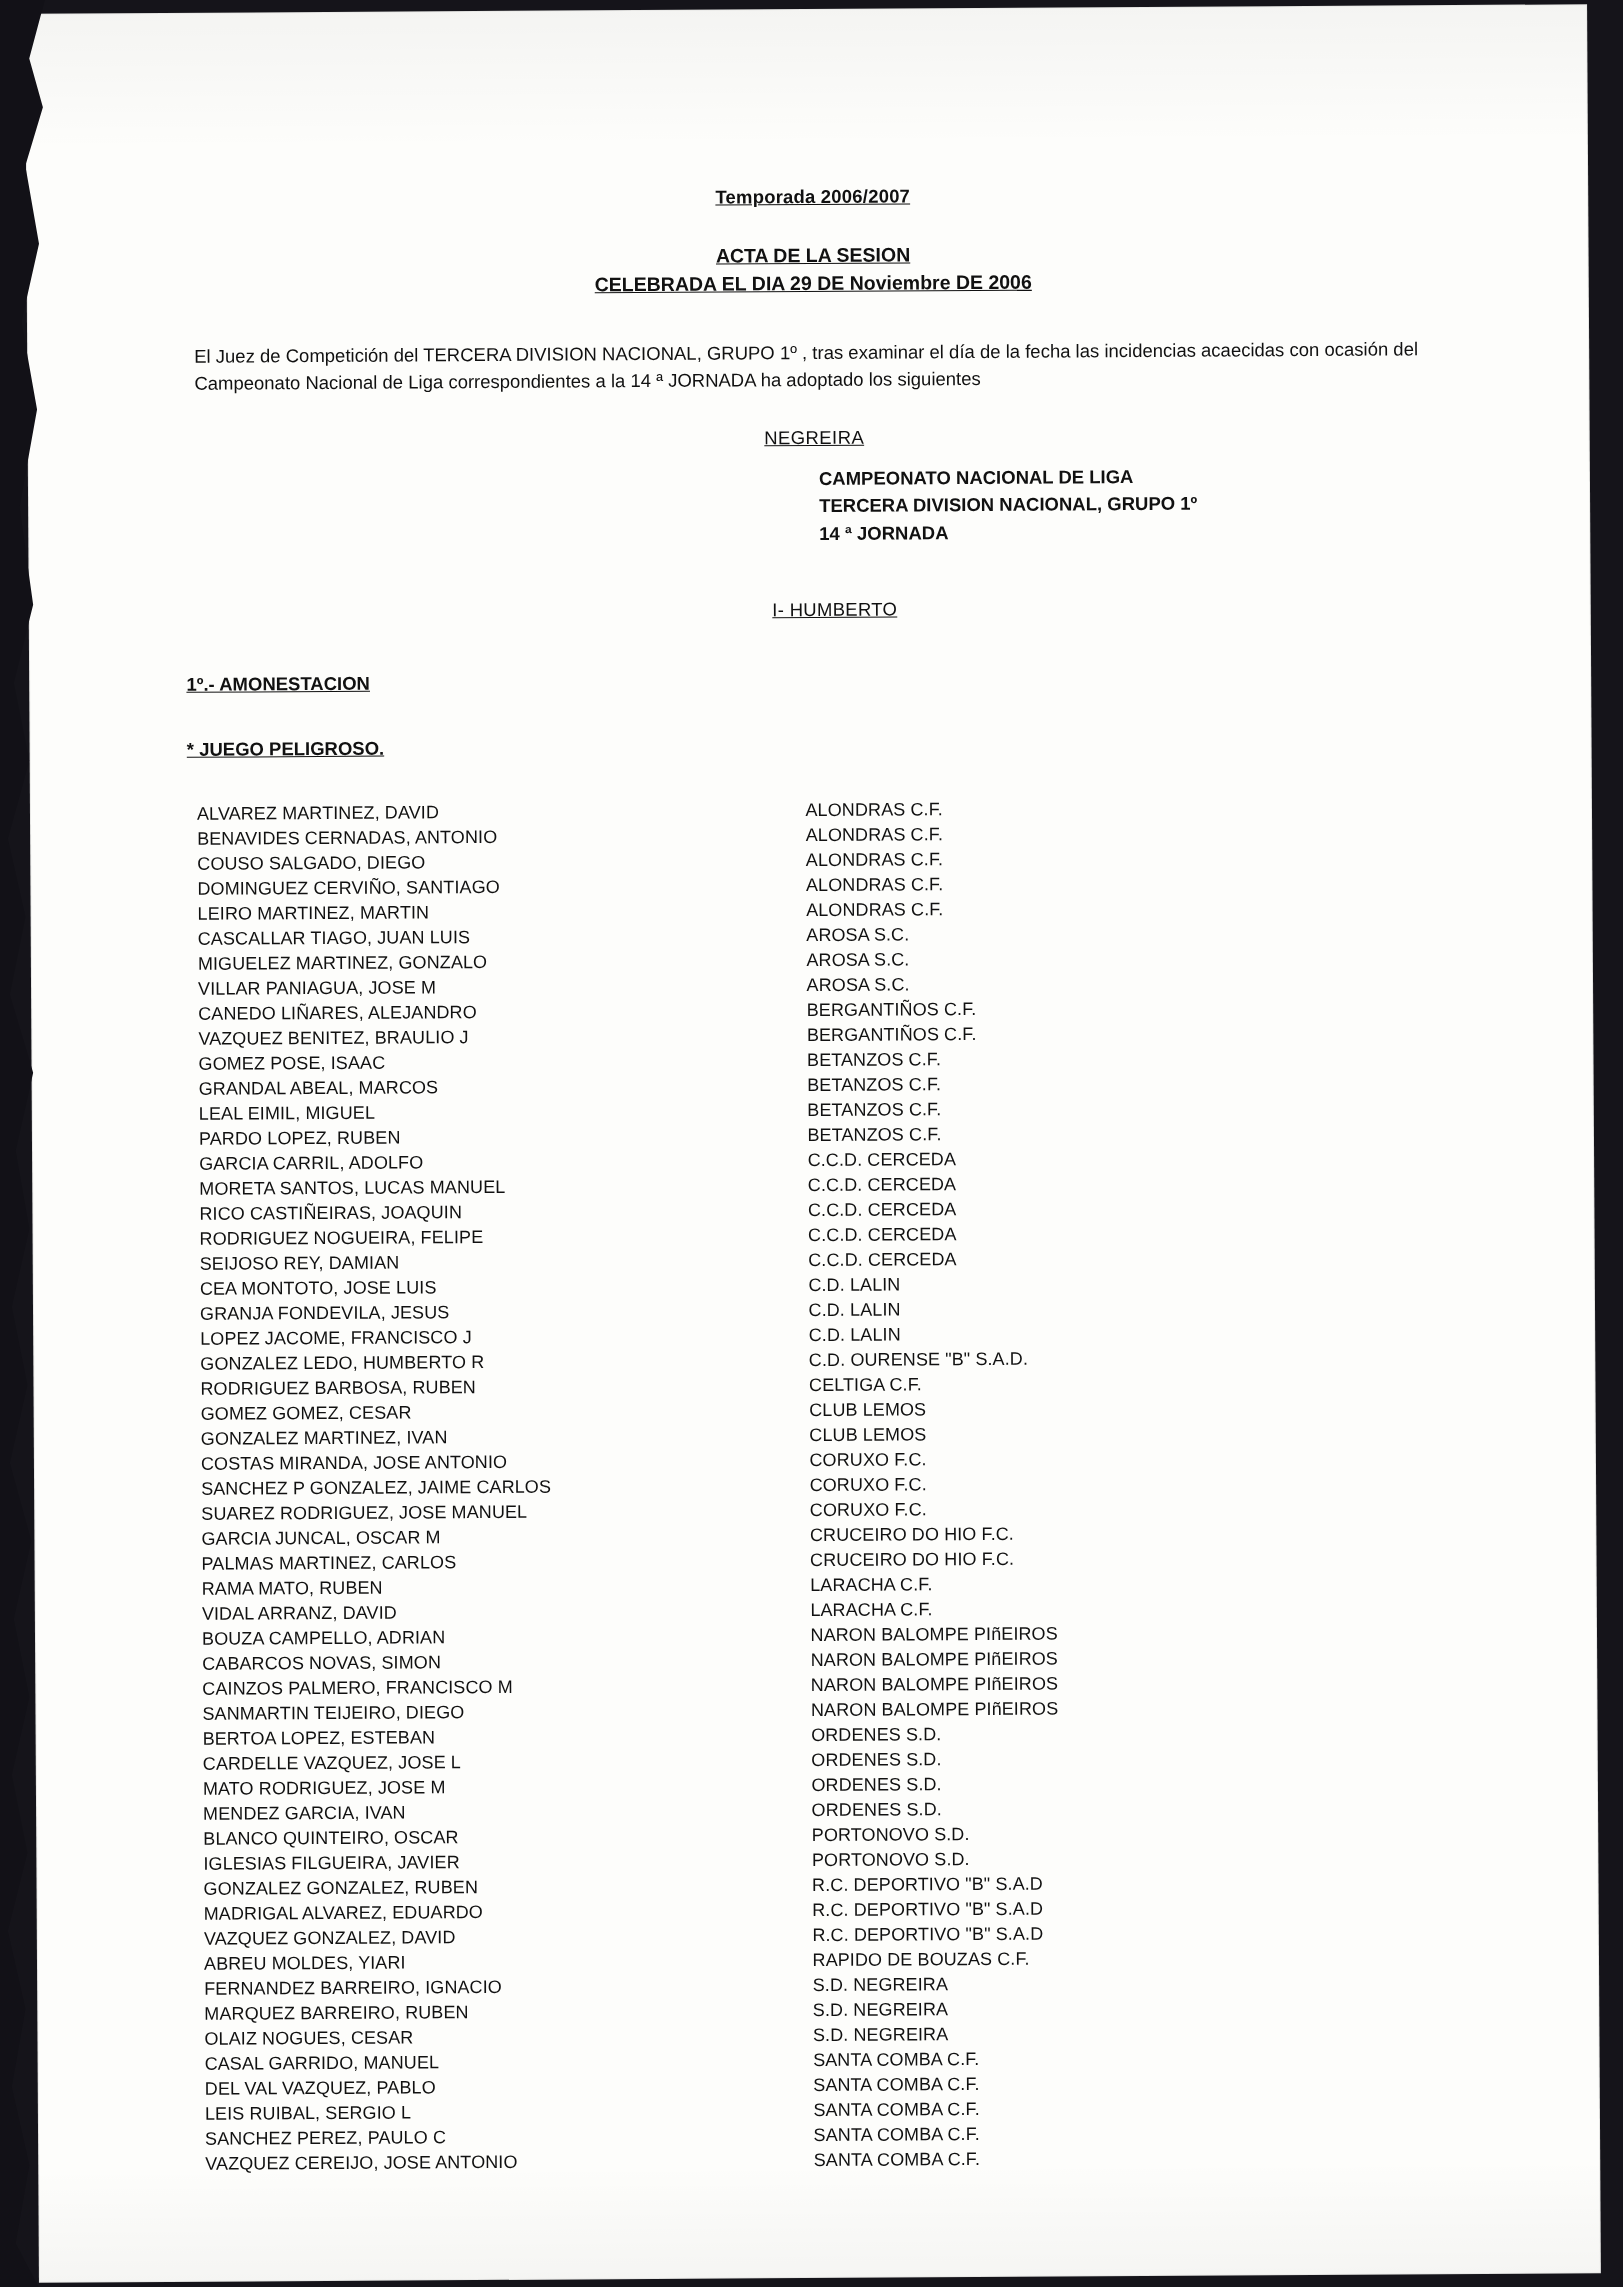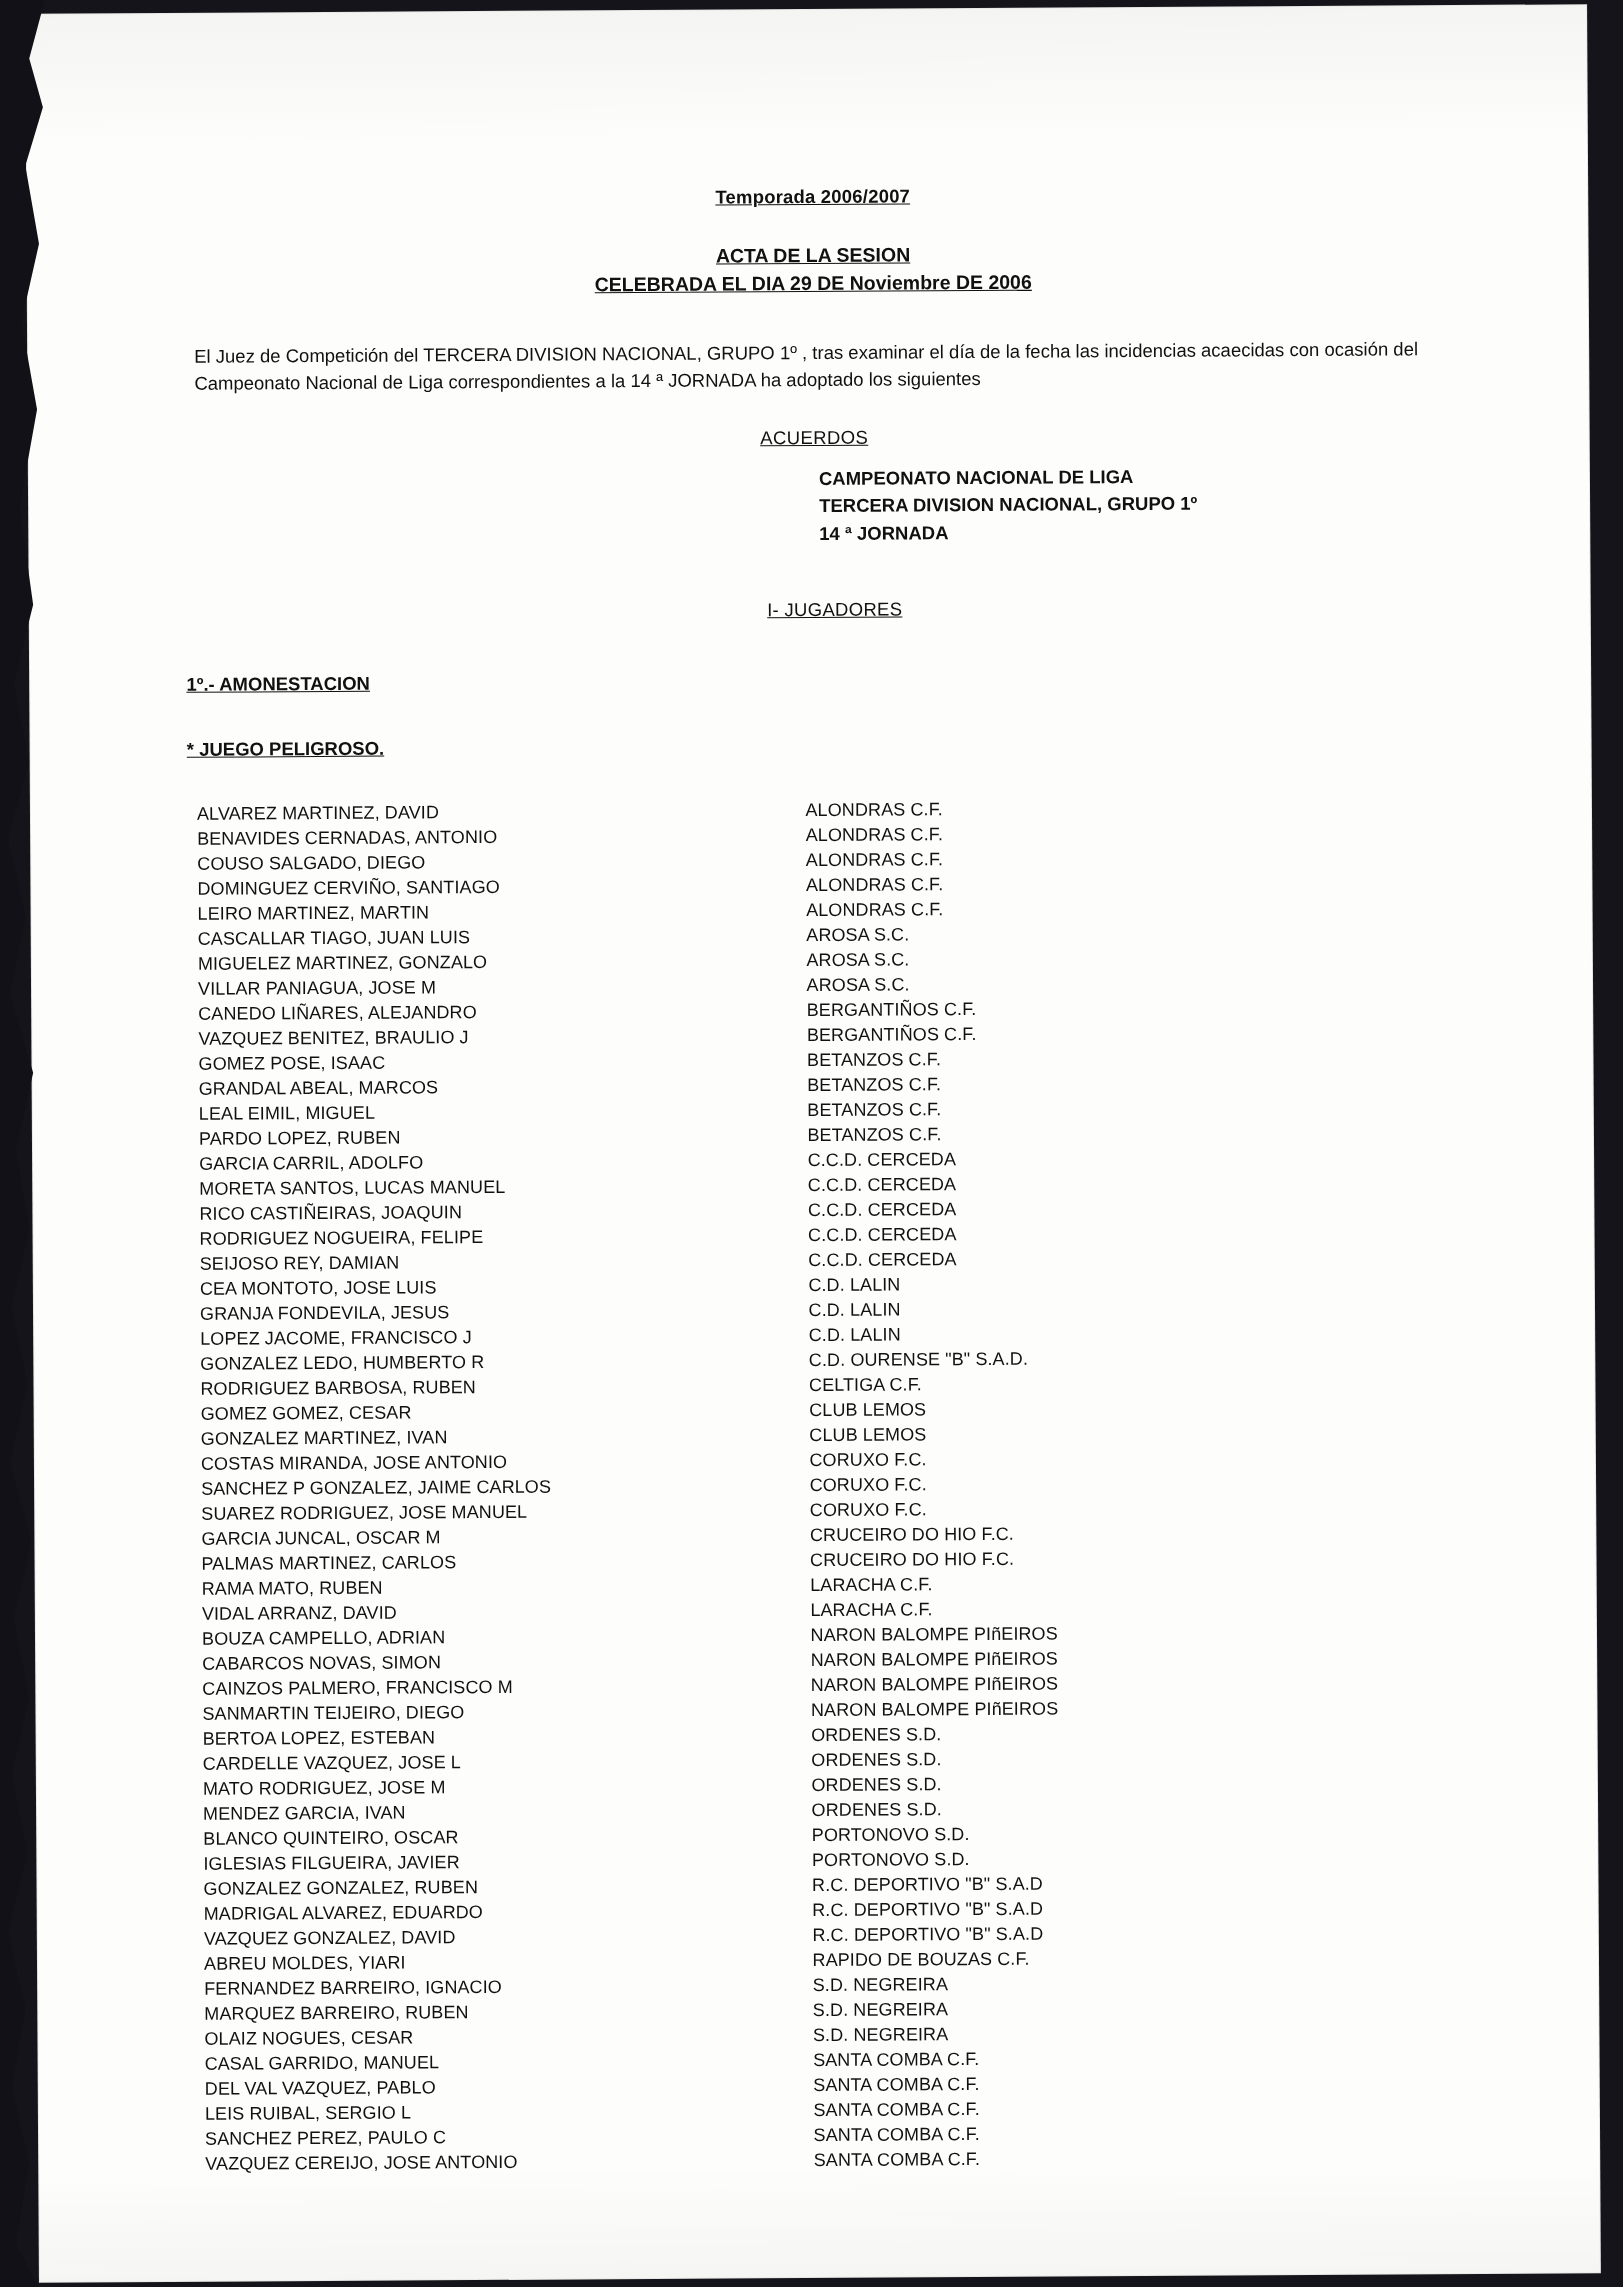--- a/index.html
+++ b/index.html
@@ -160,31 +160,31 @@
     </div>
 
     <div class="center t-acta">
       <span class="u">ACTA DE LA SESION</span>
       <span class="line2 u">CELEBRADA EL DIA 29 DE Noviembre DE 2006</span>
     </div>
 
     <div class="intro">El Juez de Competición del TERCERA DIVISION NACIONAL, GRUPO 1º , tras examinar el día de la fecha las incidencias acaecidas con ocasión del Campeonato Nacional de Liga correspondientes a la 14 ª JORNADA ha adoptado los siguientes</div>
 
     <div class="center t-acuerdos">
-      <span class="u">ACUERDOS</span>
+      <span class="u">NEGREIRA</span>
     </div>
 
     <div class="champ-block">
       <div>CAMPEONATO NACIONAL DE LIGA</div>
       <div>TERCERA DIVISION NACIONAL, GRUPO 1º</div>
       <div>14 ª JORNADA</div>
     </div>
 
     <div class="center t-jugadores">
-      <span class="u">I- JUGADORES</span>
+      <span class="u">I- HUMBERTO</span>
     </div>
 
     <div class="sec-amonestacion">
       <span class="u">1º.- AMONESTACION</span>
     </div>
 
     <div class="sec-juego">
       <span class="u">* JUEGO PELIGROSO.</span>
     </div>
 

